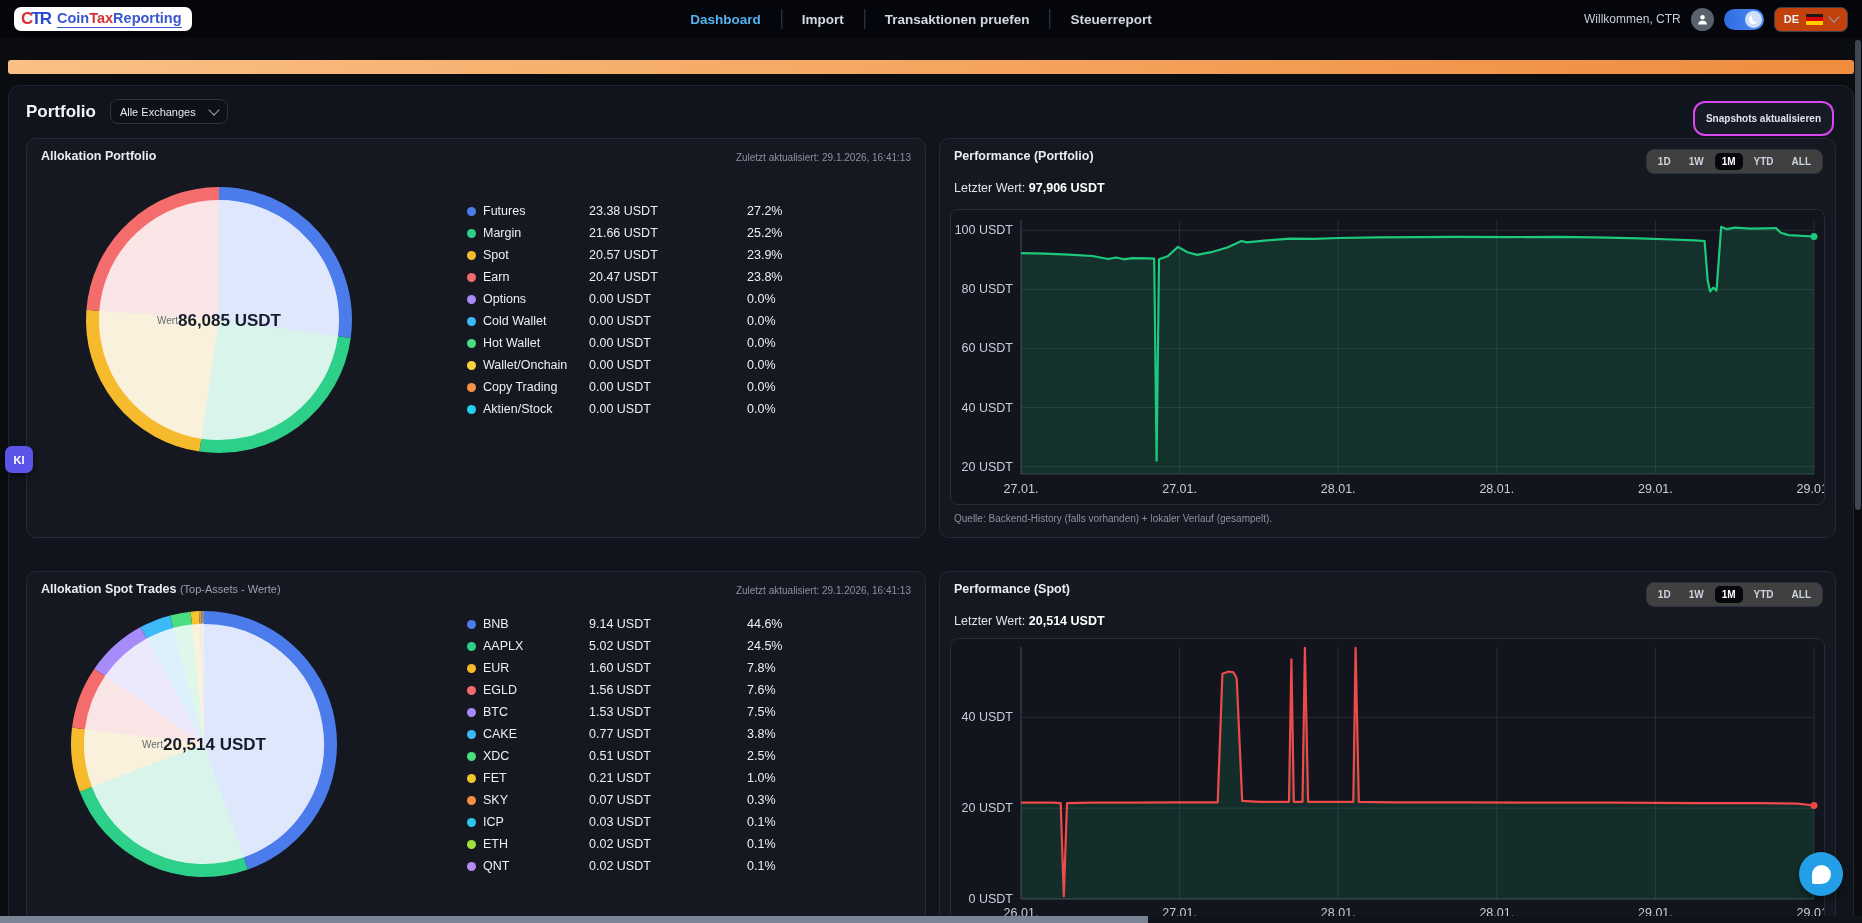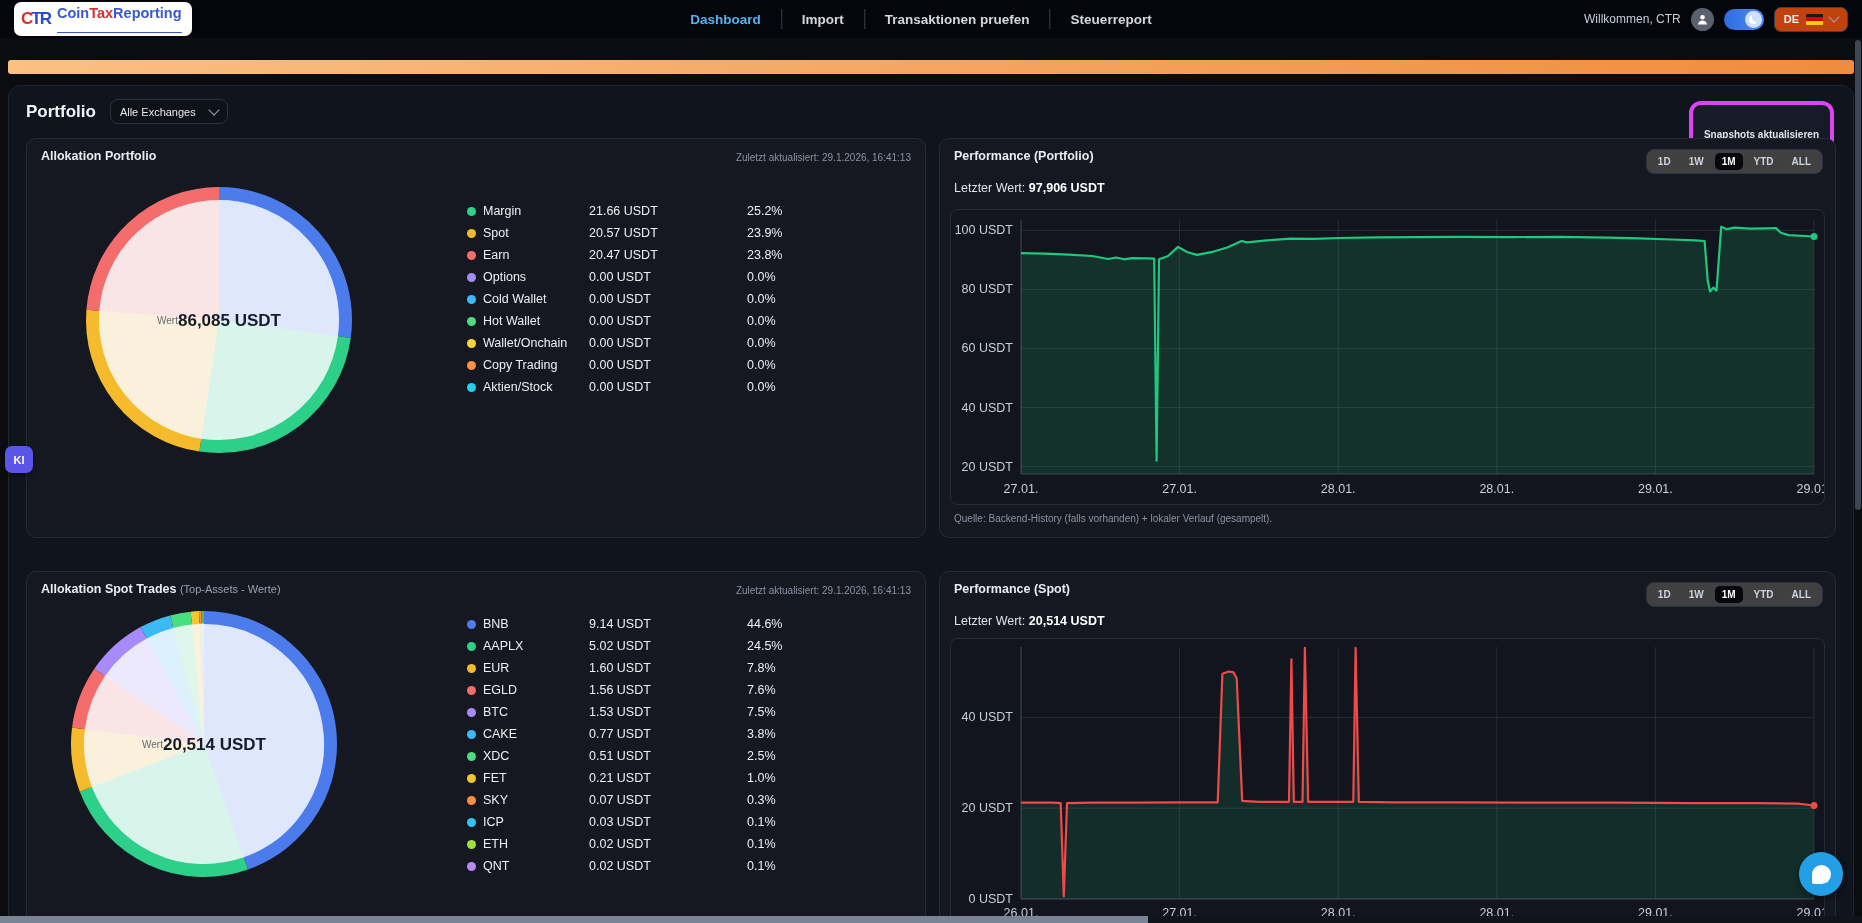--- a/index.html
+++ b/index.html
@@ -7,21 +7,21 @@
        font-family:"Liberation Sans",sans-serif;-webkit-font-smoothing:antialiased}
   svg{font-family:inherit}
 
   
   .header{position:absolute;left:0;top:0;width:100%;height:38px;background:#04060b;
           display:flex;align-items:center;justify-content:space-between;padding:0 14px;box-sizing:border-box}
   .logo-pill{background:#ffffff;border-radius:7px;padding:3px 10px 3px 7px;display:flex;align-items:center;gap:7px;
              box-shadow:0 1px 3px rgba(0,0,0,.5)}
   .logo-mark{font-weight:bold;font-size:17px;letter-spacing:-2px;line-height:1}
   .logo-mark .c{color:#d63031}.logo-mark .tr{color:#2b4bcf}
-  .logo-name{font-size:14.5px;font-weight:bold;border-bottom:1.5px solid #3a57d0;padding-bottom:10px;line-height:1.15}
+  .logo-name{font-size:14.5px;font-weight:bold;border-bottom:1.5px solid #3a57d0;padding-bottom:1px;line-height:1.15}
   .logo-name .coin,.logo-name .reporting{color:#3a57d0}
   .logo-name .tax{color:#d63031}
   .nav{position:absolute;left:50%;transform:translateX(-52%);display:flex;align-items:center}
   .nav-item{font-size:13.5px;font-weight:bold;color:#d3d8e0;padding:0 20px;cursor:pointer;white-space:nowrap}
   .nav-item.active{color:#54b2f0}
   .nav-sep{width:1px;height:20px;background:#3a4150}
   .header-right{display:flex;align-items:center;gap:10px}
   .welcome{font-size:12px;color:#c6cdd9}
   .avatar{width:23px;height:23px;border-radius:50%;background:#59616c;display:flex;align-items:center;justify-content:center}
   .toggle{width:40px;height:21px;border-radius:11px;background:linear-gradient(90deg,#2e6be0,#4e8cf5);position:relative;cursor:pointer}
@@ -39,22 +39,22 @@
   
   .accent-bar{position:absolute;left:8px;right:8px;top:60px;height:14px;border-radius:3px;
               background:linear-gradient(90deg,#fac084,#ef8c3e)}
   .panel{position:absolute;left:8px;right:8px;top:85px;height:1100px;background:#10141d;
          border:1px solid #1e2430;border-radius:12px;box-sizing:border-box}
   .portfolio-bar{position:absolute;left:17px;top:13px;display:flex;align-items:center;gap:14px}
   .panel-title{font-size:17px;font-weight:bold;color:#f2f4f8}
   .select{display:flex;align-items:center;justify-content:space-between;width:118px;height:25px;box-sizing:border-box;
           border:1px solid #2c3340;border-radius:8px;background:#0e1118;padding:0 9px;cursor:pointer}
   .select span{font-size:11px;color:#e6e9ef}
-  .snapshots-btn{position:absolute;right:19px;top:15px;background:#171b25;border:4px solid #d946ef;border-radius:12px;
-                 color:#dfe4ec;font-size:10px;font-weight:bold;padding:24px 11px;cursor:pointer;font-family:inherit}
+  .snapshots-btn{position:absolute;right:19px;top:15px;background:#171b25;border:2px solid #d946ef;border-radius:12px;
+                 color:#dfe4ec;font-size:10px;font-weight:bold;padding:10px 11px;cursor:pointer;font-family:inherit}
 
   
   .card{position:absolute;background:#151820;border:1px solid #242a37;border-radius:10px;box-sizing:border-box}
   #card-alloc-portfolio{left:17px;top:52px;width:900px;height:400px}
   #card-perf-portfolio {left:930px;top:52px;width:897px;height:400px}
   #card-alloc-spot     {left:17px;top:485px;width:900px;height:430px}
   #card-perf-spot      {left:930px;top:485px;width:897px;height:430px}
   .card-head{position:absolute;left:14px;right:14px;top:10px;display:flex;justify-content:space-between;align-items:flex-end}
   .card-title{font-size:12.5px;font-weight:bold;color:#e9ecf1}
   .card-sub{font-weight:normal;color:#98a0af;font-size:11px}
@@ -170,20 +170,26 @@
           <path d="M 121.40791449479022 265.12627364613303 A 126.5 126.5 0 0 1 13.873775044269038 130.28272783048916" fill="none" stroke="#f6bb2d" stroke-width="13"></path>
           <path d="M 140 140 L 20.354569211954825 130.78203430560237 A 120 120 0 0 1 139.99999999999997 20 Z" fill="#f56c6c" fill-opacity="0.16"></path>
           <path d="M 13.873775044269038 130.28272783048916 A 126.5 126.5 0 0 1 139.99999999999997 13.5" fill="none" stroke="#f56c6c" stroke-width="13"></path>
         </svg>
       <div class="donut-center">
         <span class="lbl">Wert</span>
         <span class="val">86,085 USDT</span>
       </div>
     </div>
     <div class="legend" id="legend-portfolio">
+        <div class="legend-row">
+          <span class="dot" style="background: rgb(76, 124, 235);"></span>
+          <span class="legend-label">Futures</span>
+          <span class="legend-value">23.38 USDT</span>
+          <span class="legend-pct">27.2%</span>
+        </div>
         <div class="legend-row">
           <span class="dot" style="background: rgb(45, 208, 136);"></span>
           <span class="legend-label">Margin</span>
           <span class="legend-value">21.66 USDT</span>
           <span class="legend-pct">25.2%</span>
         </div>
         <div class="legend-row">
           <span class="dot" style="background: rgb(246, 187, 45);"></span>
           <span class="legend-label">Spot</span>
           <span class="legend-value">20.57 USDT</span>

